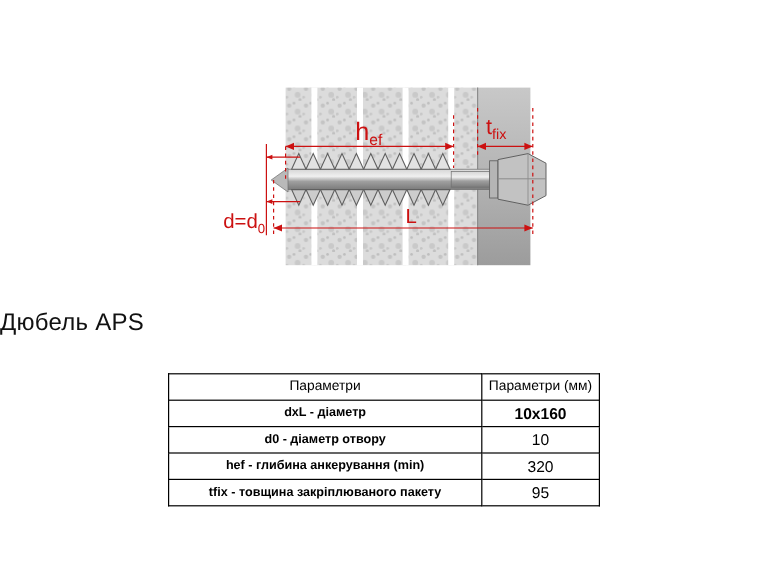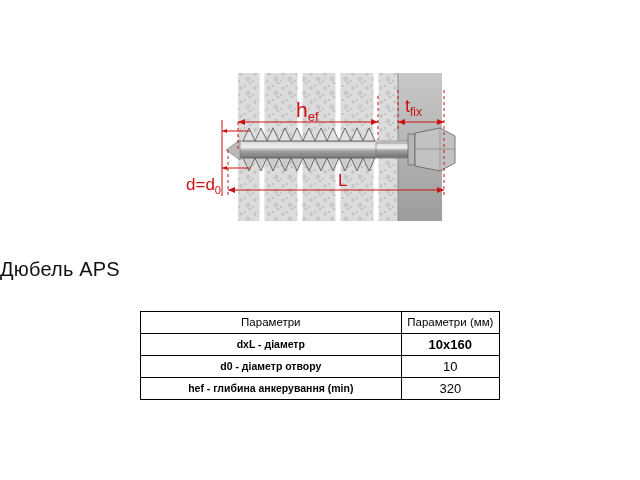--- a/index.html
+++ b/index.html
@@ -216,14 +216,20 @@
         <b><span>d0 - діаметр отвору</span></b>
       </td>
       <td class="value">10</td>
     </tr>
     <tr>
       <td class="param">
         <b><span>hef - глибина анкерування (min)</span></b>
       </td>
       <td class="value">320</td>
     </tr>
+    <tr>
+      <td class="param">
+        <b><span>tfix - товщина закріплюваного пакету</span></b>
+      </td>
+      <td class="value">95</td>
+    </tr>
   </tbody>
 </table>
 
 </body></html>

